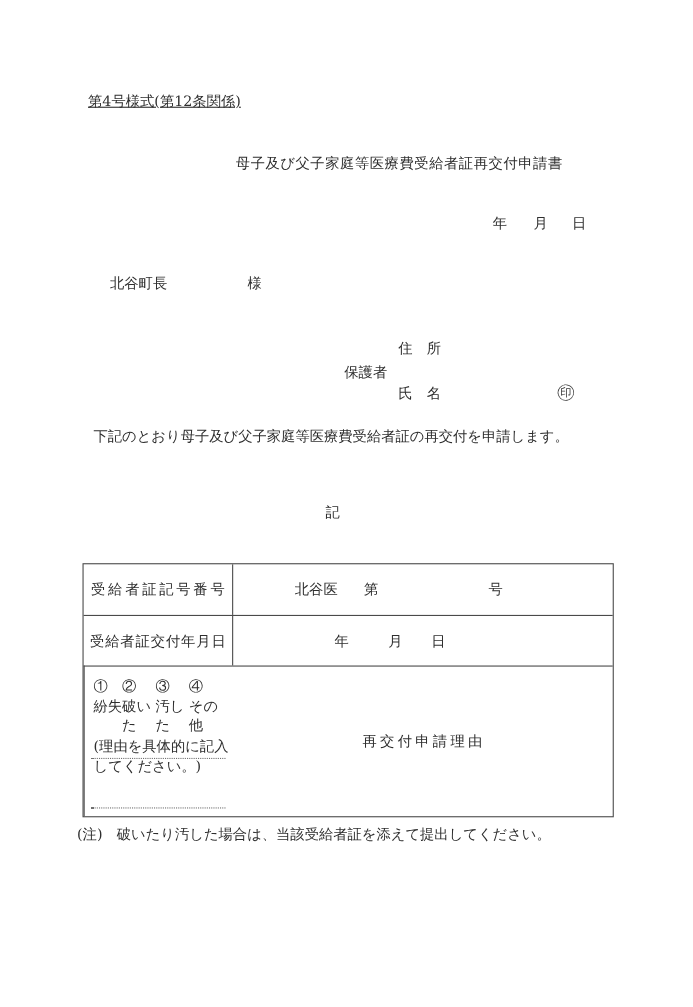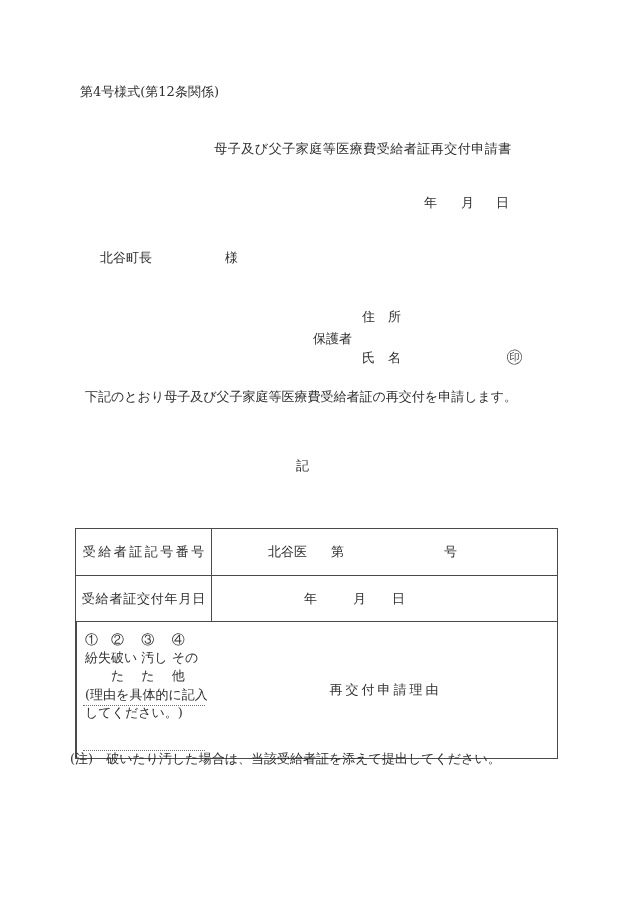--- a/index.html
+++ b/index.html
@@ -8,41 +8,41 @@
     width: 630px;
     height: 915px;
     background: #ffffff;
     font-family: "DejaVu Serif", "Liberation Serif", serif;
     font-size: 13px;
     color: #2e2e2e;
     overflow: hidden;
   }
   .abs { position: absolute; white-space: nowrap; }
 
-  .form-number { left: 80px; top: 83px; }
+  .form-number { left: 80px; top: 83px; text-decoration: underline; }
   .doc-title { left: 0; top: 140px; width: 630px; text-align: center; letter-spacing: 0.5px; padding-left: 48px; }
 
-  .date-line { left: 424px; top: 194px; }
+  .date-line { left: 448px; top: 194px; }
   .date-line .m { margin-left: 24px; }
   .date-line .d { margin-left: 22px; }
 
   .addressee-name { left: 100px; top: 249px; }
   .addressee-honorific { left: 225px; top: 249px; }
 
   .applicant-role { left: 313px; top: 330px; }
   .applicant-address { left: 362px; top: 308px; }
   .applicant-name { left: 362px; top: 349px; text-align: right; }
   .seal { left: 506px; top: 345px; font-size: 17px; color: #3a3a3a; }
 
   .statement { left: 85px; top: 388px; }
   .section-marker { left: 296px; top: 457px; }
 
   .form-table {
     position: absolute;
-    left: 75px; top: 528px;
+    left: 75px; top: 512px;
     width: 481px;
     border: 1px solid #4a4a4a;
     display: grid;
     grid-template-columns: 135px 1fr;
     grid-template-rows: 46px 46px 137px;
   }
   .cell {
     border-top: 1px solid #4a4a4a;
     box-sizing: border-box;
   }

